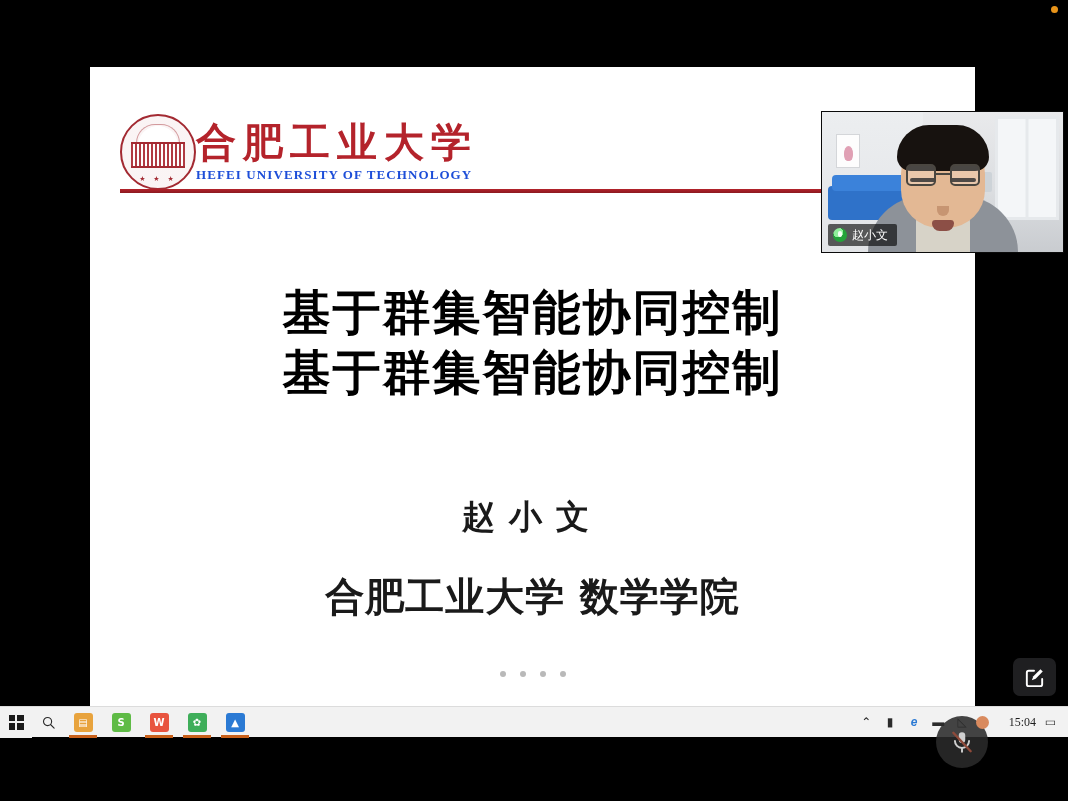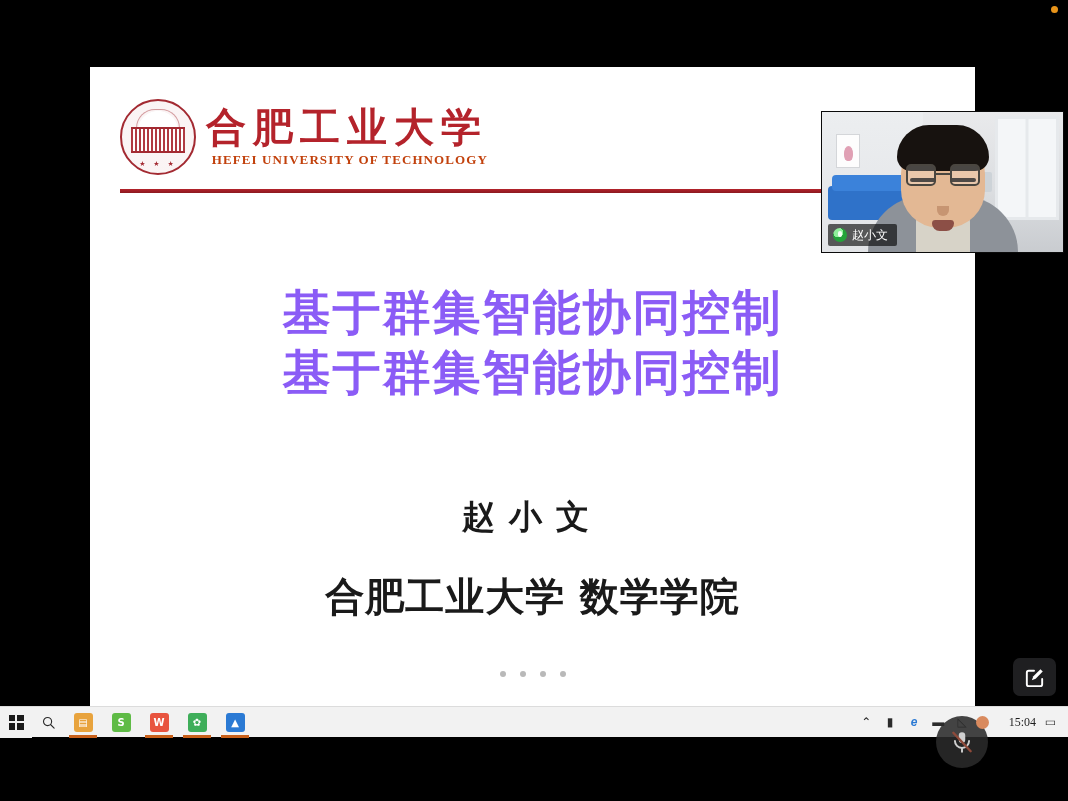--- a/index.html
+++ b/index.html
@@ -22,23 +22,23 @@
   #slide {
     position:absolute;
     left:90px; top:67px;
     width:885px; height:639px;
     background:#ffffff;
     overflow:hidden;
   }
 
   
   .logo-wrap {
-    position:absolute; left:30px; top:25px;
+    position:absolute; left:30px; top:40px;
     width:380px; height:90px;
-    display:flex; align-items:center; gap:10px;
+    display:flex; align-items:center; 
   }
   .seal-circle {
     position:relative;
     width:76px; height:76px; border-radius:50%;
     border:2px solid #a32a32;
     background:
       radial-gradient(circle at 50% 42%, #ffffff 0 36%, rgba(163,42,50,0.05) 37% 100%);
     flex:none;
     overflow:hidden;
   }
@@ -63,38 +63,38 @@
   }
   .logo-text { display:flex; flex-direction:column; justify-content:center; }
   .logo-cn {
     font-family:"DejaVu Serif", serif;
     font-size:40px; font-weight:bold; color:#b4232b;
     letter-spacing:7px; line-height:1.05;
     white-space:nowrap;
   }
   .logo-en {
     font-family:"Liberation Serif", serif;
-    font-size:13px; font-weight:bold; color:#c2410c;
-    letter-spacing:1.1px; margin-top:4px; white-space:nowrap;text-align:right;
+    font-size:13px; font-weight:bold; color:#1d4ed8;
+    letter-spacing:1.1px; margin-top:4px; white-space:nowrap;
   }
   .red-rule {
     position:absolute; left:30px; top:122px;
     width:828px; height:4px;
     background:linear-gradient(#b4232b, #8b1a20);
   }
 
   
   .title-block {
     position:absolute; left:0; right:0; top:215px;
     text-align:center;
   }
   .title-line {
     font-family:"DejaVu Sans", sans-serif;
     font-size:48px; font-weight:bold;
-    color:#8b5cf6;
+    color:#000000;
     letter-spacing:2px; line-height:1.25;
     white-space:nowrap;
   }
 
   
   .presenter-block {
     position:absolute; left:0; right:0; top:432px;
     text-align:center;
   }
   .presenter-name {

